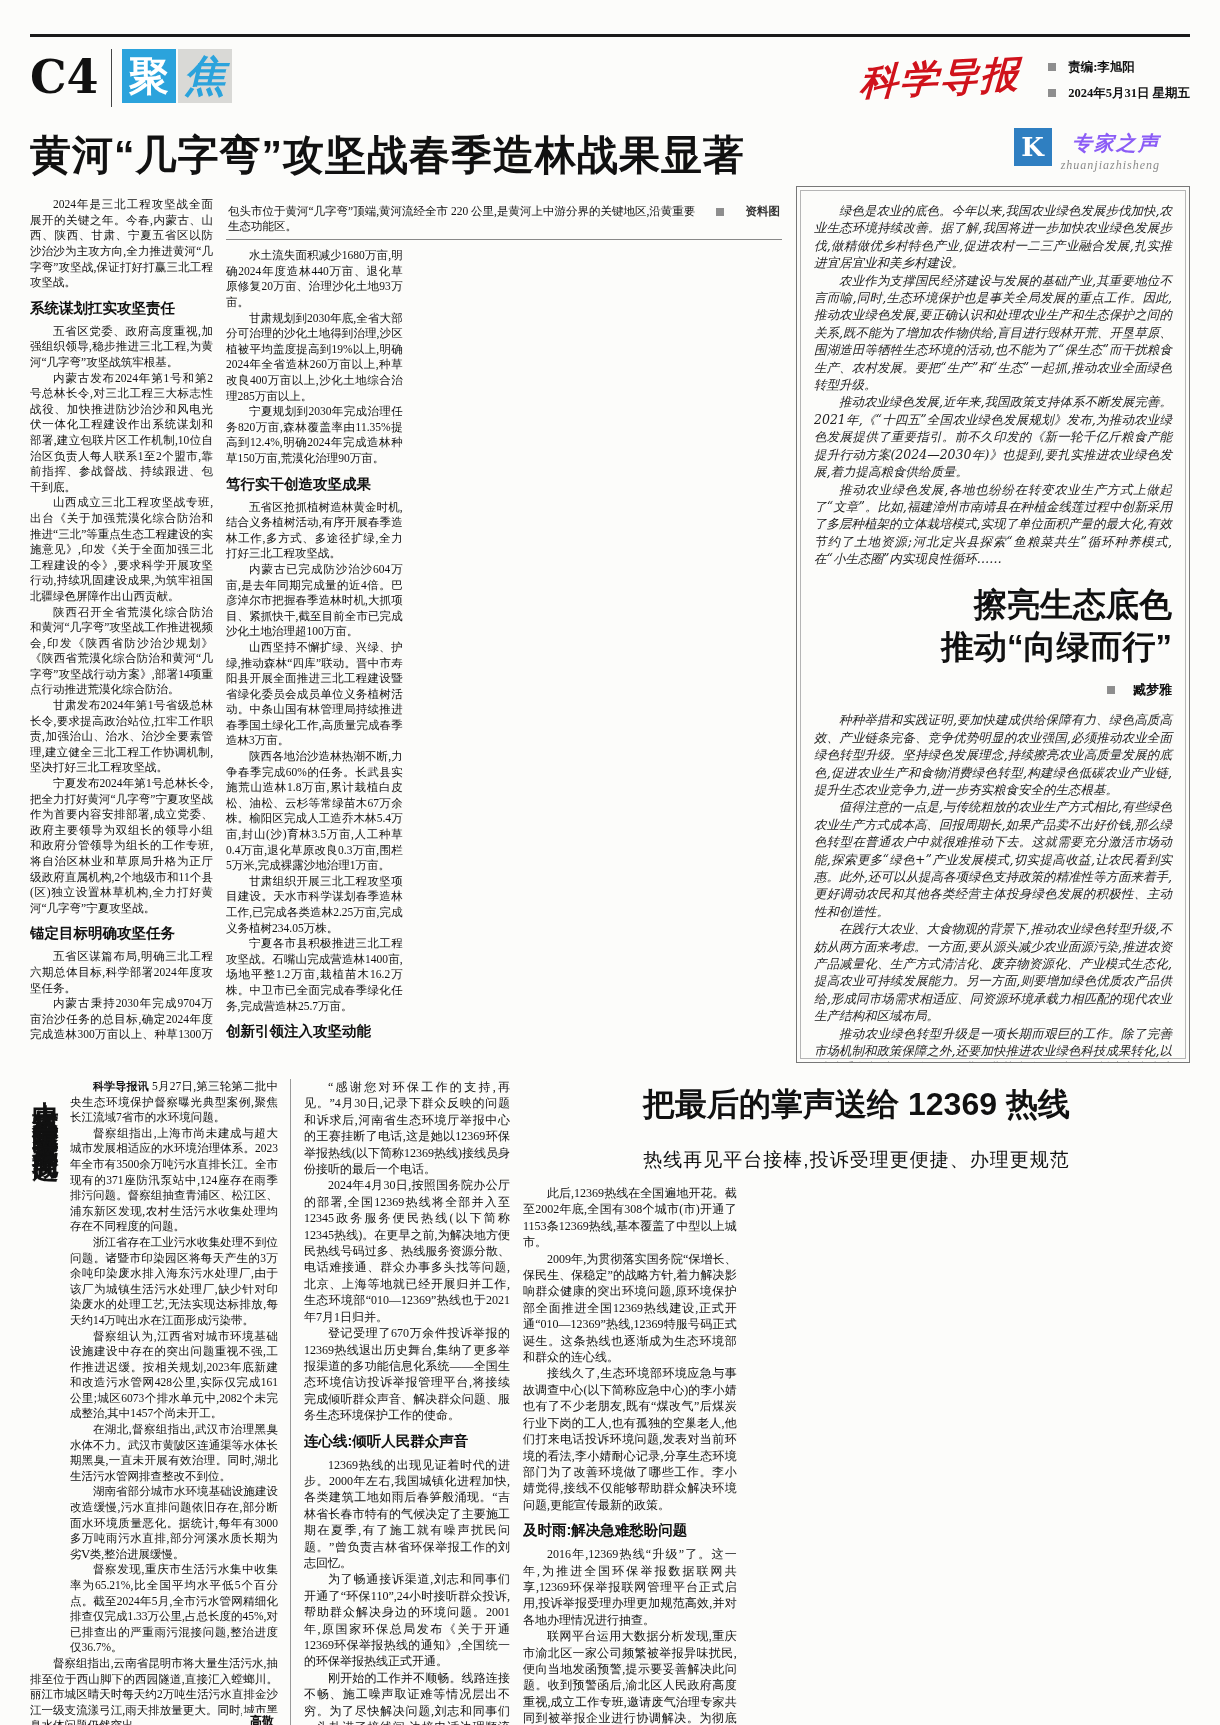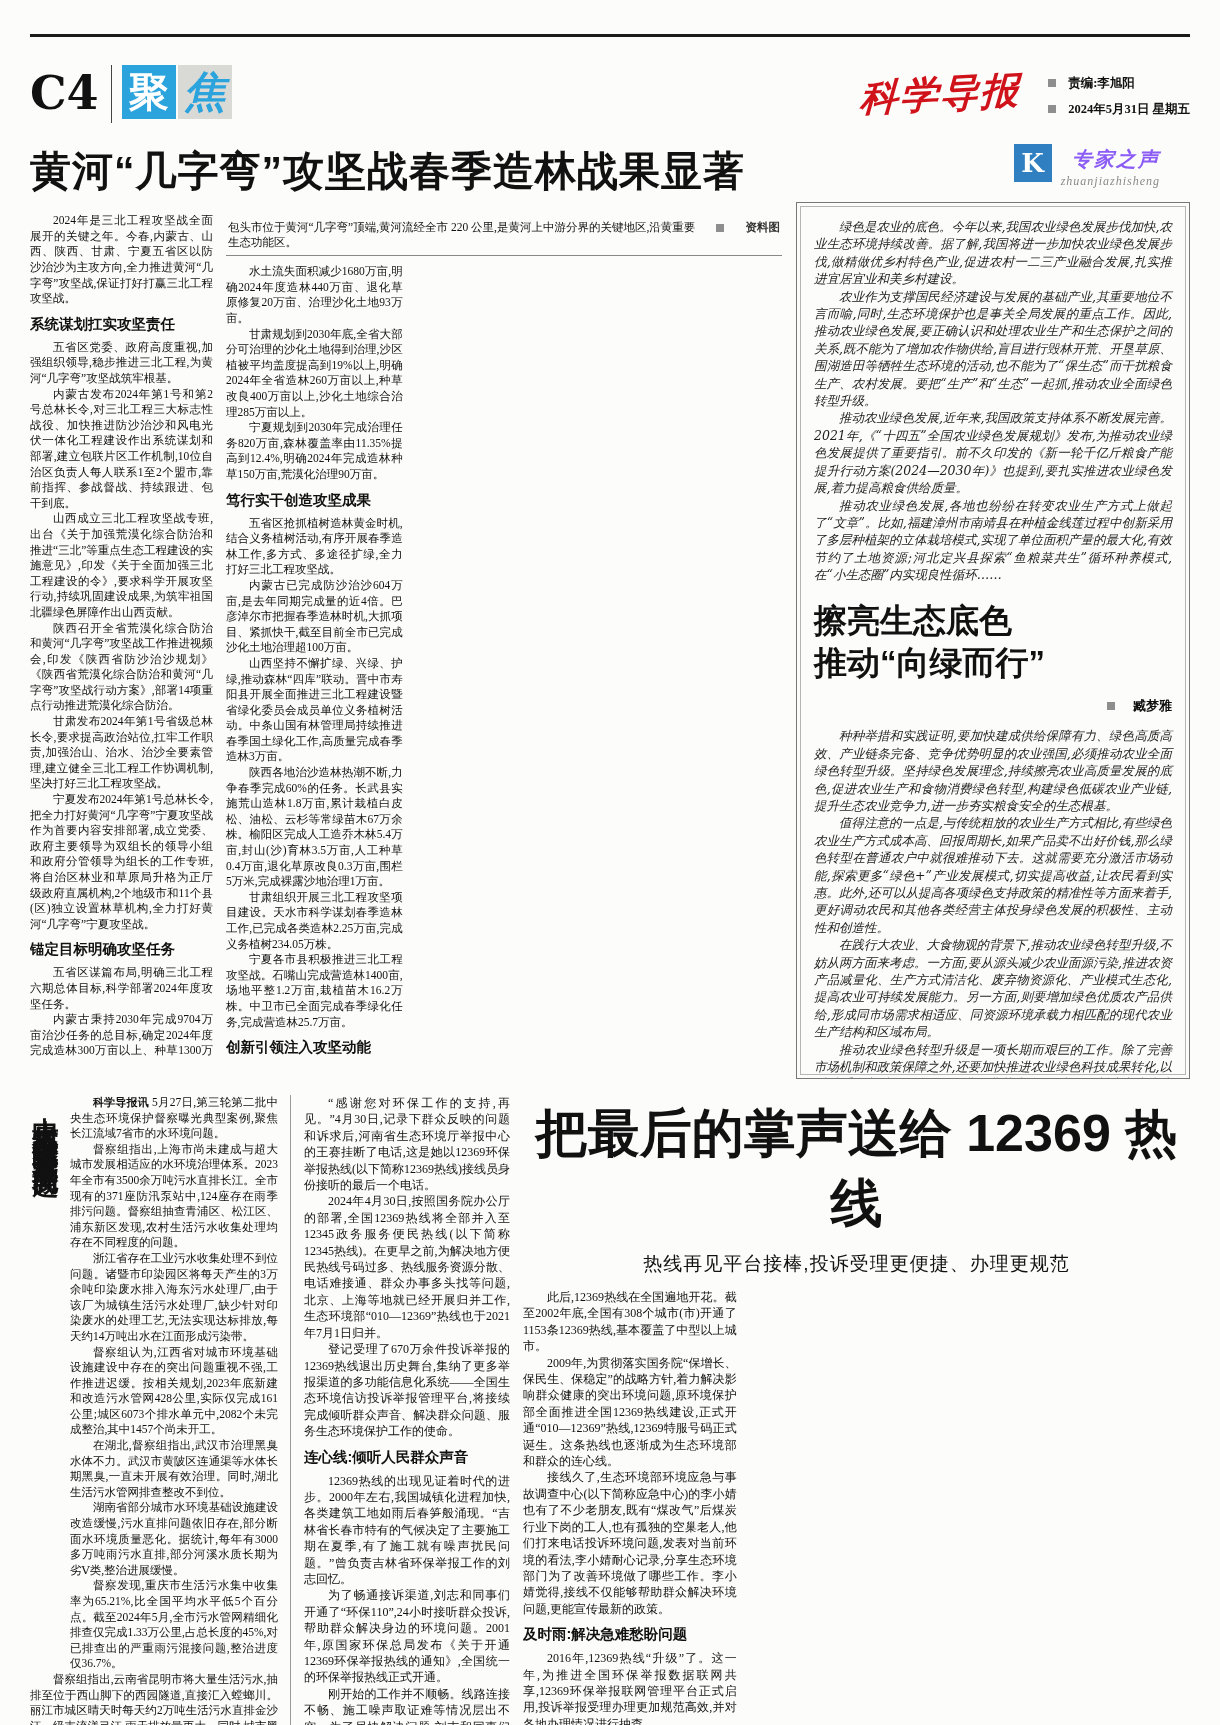--- a/index.html
+++ b/index.html
@@ -4,21 +4,21 @@
 <style>
   html,body{margin:0;padding:0;}
   body{
     width:1220px;height:1725px;position:relative;overflow:hidden;
     background:#fcfcfa;color:#111;
     font-family:"Liberation Serif","DejaVu Serif",serif;
   }
   .page{padding:0 30px;}
   .top-rule{border-top:3px solid #1a1a1a;margin-top:34px;}
   
-  .masthead-row{display:flex;align-items:flex-start;margin-top:25px;height:72px;text-align:center;}
+  .masthead-row{display:flex;align-items:flex-start;margin-top:9px;height:72px;text-align:center;}
   .edition{font-family:"DejaVu Serif",serif;font-weight:bold;font-size:46px;line-height:62px;}
   .divider-v{width:1px;background:#444;height:58px;margin:3px 10px 0 12px;}
   .logo-box{width:54px;height:54px;margin-top:3px;display:flex;align-items:center;justify-content:center;}
   .logo-ju{background:#2ba3dc;color:#fff;font-size:40px;font-weight:bold;}
   .logo-jiao{background:#d9d9d6;color:#2ba3dc;font-size:42px;font-weight:bold;font-style:italic;margin-left:2px;font-family:"DejaVu Serif",serif;}
   .mh-spacer{flex:1;}
   .masthead{color:#d0121b;font-family:"DejaVu Serif",serif;font-style:italic;font-weight:bold;
     font-size:38px;line-height:64px;transform:skewX(-5deg) rotate(-3deg);margin-right:28px;letter-spacing:2px;}
   .pub-info{font-size:12.5px;line-height:26px;padding-top:8px;white-space:nowrap;}
   .pub-info .row{display:flex;align-items:center;gap:12px;font-weight:bold;}
@@ -58,33 +58,33 @@
   .expert-header{display:flex;justify-content:flex-end;align-items:flex-start;gap:9px;height:58px;padding:2px 30px 0 0;}
   .k-logo{width:38px;height:38px;background:#2f7fc1;color:#fff;display:flex;align-items:center;justify-content:center;
     font-family:"DejaVu Serif",serif;font-weight:bold;font-size:26px;}
   .expert-title-wrap{display:flex;flex-direction:column;align-items:flex-end;}
   .expert-title{color:#8b5cf6;font-family:Liberation Serif, serif;font-style:italic;font-weight:bold;font-size:20px;line-height:30px;letter-spacing:2px;}
   .expert-pinyin{font-style:italic;color:#8a8a8a;font-size:12px;letter-spacing:1px;}
   .expert-box{border:1px solid #777;height:845px;padding:15px 17px;position:relative;overflow:hidden;}
   .expert-box::before{content:"";position:absolute;inset:3px;border:1px solid #b5b5b5;pointer-events:none;}
   .expert-box .para{font-family:"DejaVu Serif",serif;font-style:italic;font-size:12.5px;line-height:17.4px;color:#1c1c1c;}
   .expert-headline{font-family:"Liberation Sans","DejaVu Sans",sans-serif;font-style:normal;font-weight:900;
-    text-align:left;font-size:33px;line-height:1.3;margin:16px 0 12px;}
+    text-align:right;font-size:33px;line-height:1.3;margin:16px 0 12px;}
   .expert-byline{display:flex;justify-content:flex-end;align-items:center;gap:18px;font-weight:bold;
     font-size:13px;margin:0 0 12px;font-family:"Liberation Sans",sans-serif;}
   
   .bottom-grid{display:flex;margin-top:16px;height:655px;}
   .inspection{width:248px;padding-right:12px;border-right:1px solid #999;overflow:hidden;position:relative;}
   .vert-headline{float:left;writing-mode:vertical-rl;font-family:"Liberation Sans","DejaVu Sans",sans-serif;
     font-weight:900;font-size:26px;letter-spacing:3px;line-height:1.15;height:556px;margin:2px 10px 6px 0;}
   .hotline{flex:1;display:flex;gap:13px;padding-left:13px;}
   .hotline-col1{width:206px;overflow:hidden;}
   .hotline-right{flex:1;display:flex;flex-direction:column;position:relative;}
   .hotline-head{text-align:center;padding-top:4px;}
-  .hotline-headline{font-family:"Liberation Sans","DejaVu Sans",sans-serif;font-weight:900;font-size:52px;margin:0 0 12px;letter-spacing:0px;}
+  .hotline-headline{font-family:"Liberation Sans","DejaVu Sans",sans-serif;font-weight:900;font-size:32px;margin:0 0 20px;letter-spacing:0px;}
   .hotline-sub{font-family:"Liberation Sans","DejaVu Sans",sans-serif;font-size:19px;margin:0 0 12px;letter-spacing:1px;}
   .hotline .para{font-size:12px;line-height:16.4px;}
 </style>
 </head>
 <body>
 
 <div class="page">
   <div class="top-rule"></div>
 
   <div class="masthead-row">

